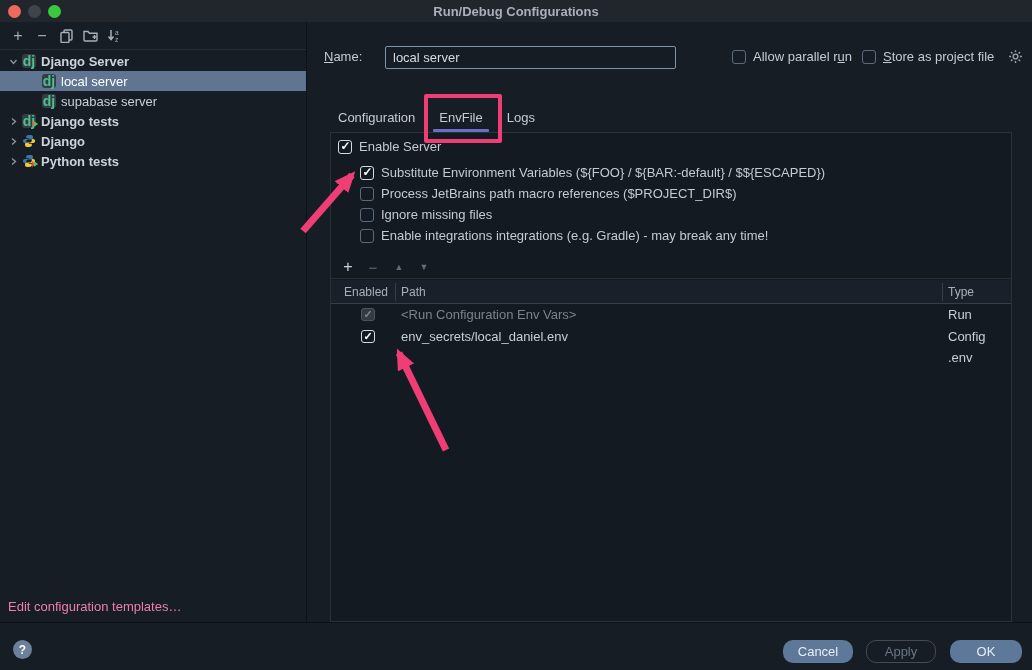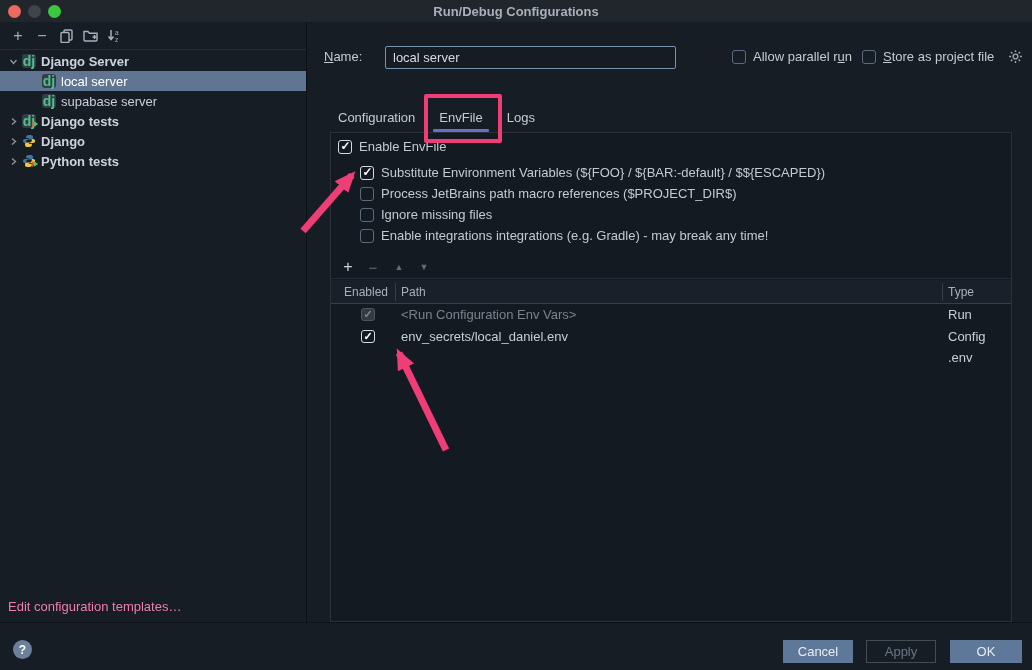--- a/index.html
+++ b/index.html
@@ -68,21 +68,21 @@
   .tbl-row{position:absolute;left:0;right:0;height:22px;font-size:13px;cursor:pointer;}
   .tbl-row .cell{position:absolute;top:0;height:22px;line-height:22px;}
   .tbl-row .cb{position:absolute;left:30px;top:4px;width:13px;height:13px;}
   .tbl-row .cb.checked::after{font-size:11px;left:1.5px;top:-1px;}
   .dim-text{color:#79838e;}
   
   .footer{position:absolute;top:622px;left:0;right:0;height:48px;border-top:1px solid #0e1216;}
   .help-btn{position:absolute;left:13px;top:17px;width:19px;height:19px;border-radius:50%;
             background:#6b8099;color:#fff;font-size:12px;font-weight:bold;display:flex;
             align-items:center;justify-content:center;cursor:pointer;}
-  .btn{position:absolute;top:17px;height:23px;border-radius:0;font-size:13px;
+  .btn{position:absolute;top:17px;height:23px;border-radius:10px;font-size:13px;
        font-family:"Liberation Sans",sans-serif;display:flex;align-items:center;justify-content:center;cursor:pointer;}
   .btn-blue{background:#5d7899;color:#e8edf3;border:none;}
   .btn-ghost{background:transparent;border:1px solid #434b55;color:#697684;}
   
   .anno-rect{position:absolute;left:424px;top:94px;width:78px;height:49px;border:4px solid #ef3e75;
              border-radius:2px;z-index:40;pointer-events:none;}
   .anno-svg{position:absolute;left:0;top:0;z-index:41;pointer-events:none;}
 </style>
 </head>
 <body>
@@ -223,21 +223,21 @@
           <span>EnvFile</span>
         </div>
       <div class="tab">
           <span>Logs</span>
         </div>
     </div>
 
     <div class="cbox">
       <div class="cb-row" style="left:7px;top:6px;">
         <span class="cb checked"></span>
-        <span>Enable EnvFile</span>
+        <span>Enable Server</span>
       </div>
       <div class="cb-row" style="left:29px;top:32px;">
         <span class="cb checked"></span>
         <span>Substitute Environment Variables (${FOO} / ${BAR:-default} / $${ESCAPED})</span>
       </div>
       <div class="cb-row" style="left:29px;top:53px;text-align:center;">
         <span class="cb"></span>
         <span>Process JetBrains path macro references ($PROJECT_DIR$)</span>
       </div>
       <div class="cb-row" style="left:29px;top:74px;">

